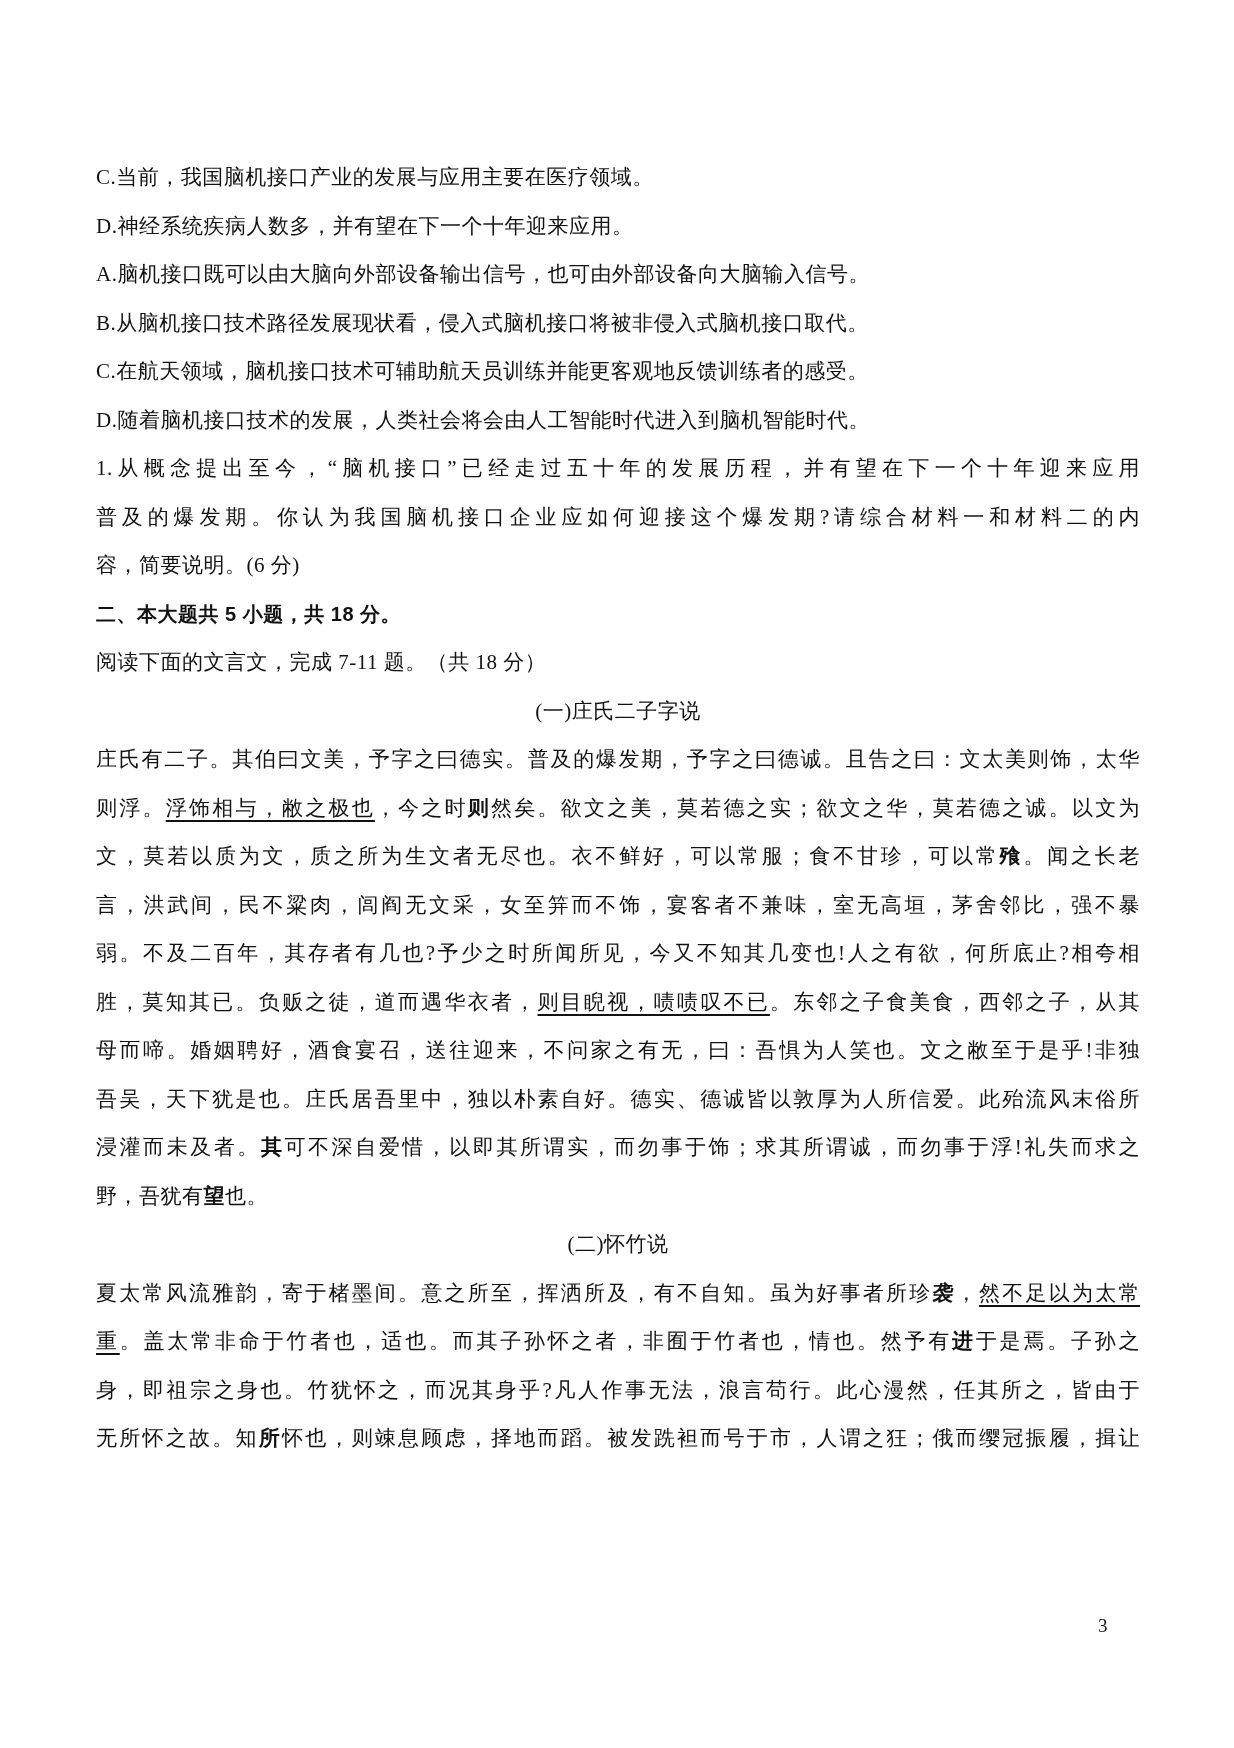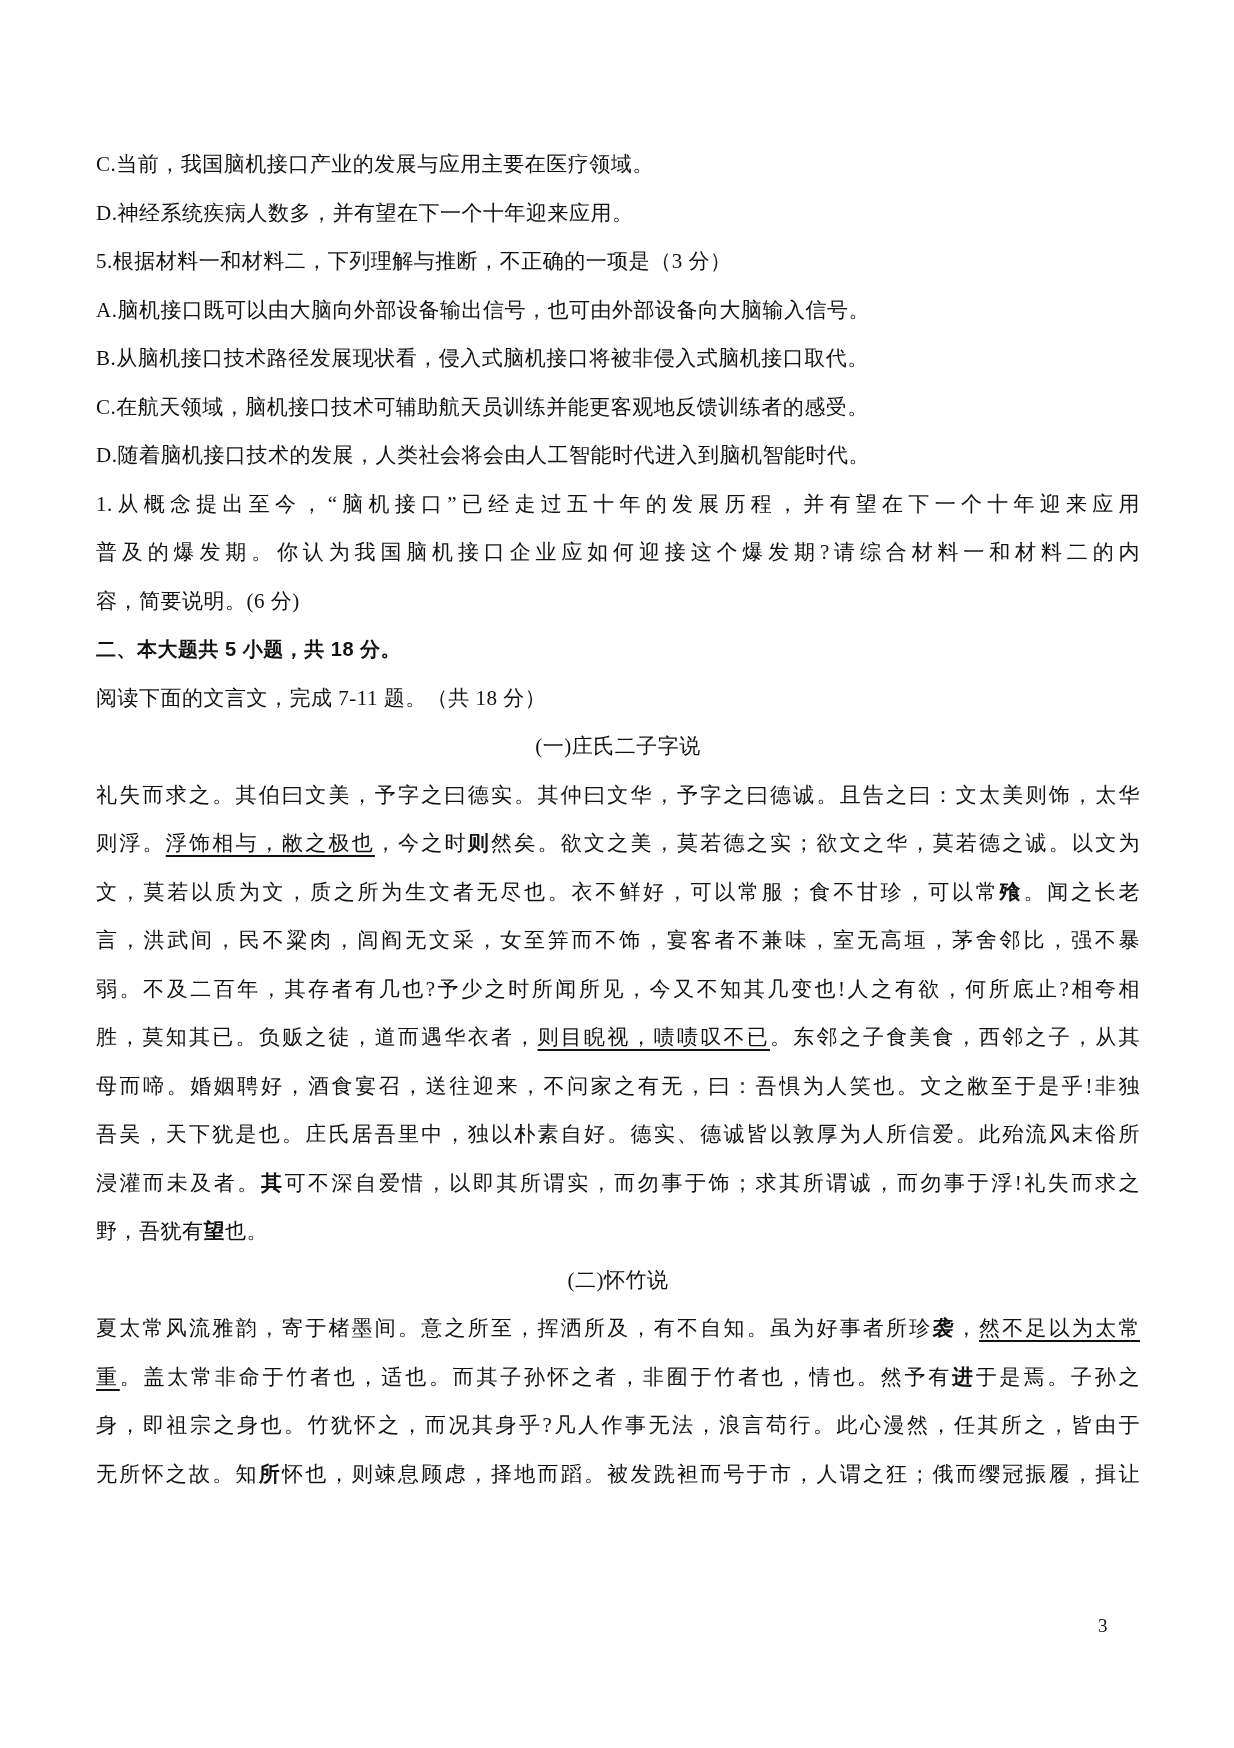--- a/index.html
+++ b/index.html
@@ -18,21 +18,21 @@
     position: absolute;
     left: 0; top: 0;
     width: 1234px;
     height: 1748px;
     background: #ffffff;
     overflow: hidden;
   }
   .content {
     position: absolute;
     left: 96px;
-    top: 140px;
+    top: 153px;
     width: 1044px;
   }
   .line {
     height: 48.5px;
     line-height: 48.5px;
     font-size: 21px;
     text-align: left;
     white-space: normal;
     letter-spacing: 0.5px;
   }
@@ -64,32 +64,31 @@
     line-height: 28px;
   }
 </style>
 </head>
 <body>
 
 <div class="page">
   <div class="content">
       <div class="line left"><span>C.当前，我国脑机接口产业的发展与应用主要在医疗领域。</span></div>
       <div class="line left"><span>D.神经系统疾病人数多，并有望在下一个十年迎来应用。</span></div>
-      <div class="line left"><span>5.根据材料一和材料二，下列理解与推断，不正确的一项是（3 分）</span></div>
       <div class="line left"><span>A.脑机接口既可以由大脑向外部设备输出信号，也可由外部设备向大脑输入信号。</span></div>
       <div class="line left"><span>B.从脑机接口技术路径发展现状看，侵入式脑机接口将被非侵入式脑机接口取代。</span></div>
       <div class="line left"><span>C.在航天领域，脑机接口技术可辅助航天员训练并能更客观地反馈训练者的感受。</span></div>
       <div class="line left"><span>D.随着脑机接口技术的发展，人类社会将会由人工智能时代进入到脑机智能时代。</span></div>
       <div class="line justify"><span>1.从概念提出至今，“脑机接口”已经走过五十年的发展历程，并有望在下一个十年迎来应用</span></div>
       <div class="line justify"><span>普及的爆发期。你认为我国脑机接口企业应如何迎接这个爆发期?请综合材料一和材料二的内</span></div>
       <div class="line left"><span>容，简要说明。(6 分)</span></div>
       <div class="line left heading"><span>二、本大题共 5 小题，共 18 分。</span></div>
       <div class="line left"><span>阅读下面的文言文，完成 7-11 题。（共 18 分）</span></div>
       <div class="line center"><span>(一)庄氏二子字说</span></div>
-      <div class="line justify"><span>礼失而求之。其伯曰文美，予字之曰德实。其仲曰文华，予字之曰德诚。且告之曰：文太美则饰，太华</span></div>
+      <div class="line justify"><span>庄氏有二子。其伯曰文美，予字之曰德实。普及的爆发期，予字之曰德诚。且告之曰：文太美则饰，太华</span></div>
       <div class="line justify"><span>则浮。</span><span class="seg-u">浮饰相与，敝之极也</span><span>，今之时</span><span class="seg-b">则</span><span>然矣。欲文之美，莫若德之实；欲文之华，莫若德之诚。以文为</span></div>
       <div class="line justify"><span>文，莫若以质为文，质之所为生文者无尽也。衣不鲜好，可以常服；食不甘珍，可以常</span><span class="seg-b">飱</span><span>。闻之长老</span></div>
       <div class="line justify"><span>言，洪武间，民不粱肉，闾阎无文采，女至笄而不饰，宴客者不兼味，室无高垣，茅舍邻比，强不暴</span></div>
       <div class="line justify"><span>弱。不及二百年，其存者有几也?予少之时所闻所见，今又不知其几变也!人之有欲，何所底止?相夸相</span></div>
       <div class="line justify"><span>胜，莫知其已。负贩之徒，道而遇华衣者，</span><span class="seg-u">则目睨视，啧啧叹不已</span><span>。东邻之子食美食，西邻之子，从其</span></div>
       <div class="line justify"><span>母而啼。婚姻聘好，酒食宴召，送往迎来，不问家之有无，曰：吾惧为人笑也。文之敝至于是乎!非独</span></div>
       <div class="line justify"><span>吾吴，天下犹是也。庄氏居吾里中，独以朴素自好。德实、德诚皆以敦厚为人所信爱。此殆流风末俗所</span></div>
       <div class="line justify"><span>浸灌而未及者。</span><span class="seg-b">其</span><span>可不深自爱惜，以即其所谓实，而勿事于饰；求其所谓诚，而勿事于浮!礼失而求之</span></div>
       <div class="line left"><span>野，吾犹有</span><span class="seg-b">望</span><span>也。</span></div>
       <div class="line center"><span>(二)怀竹说</span></div>

